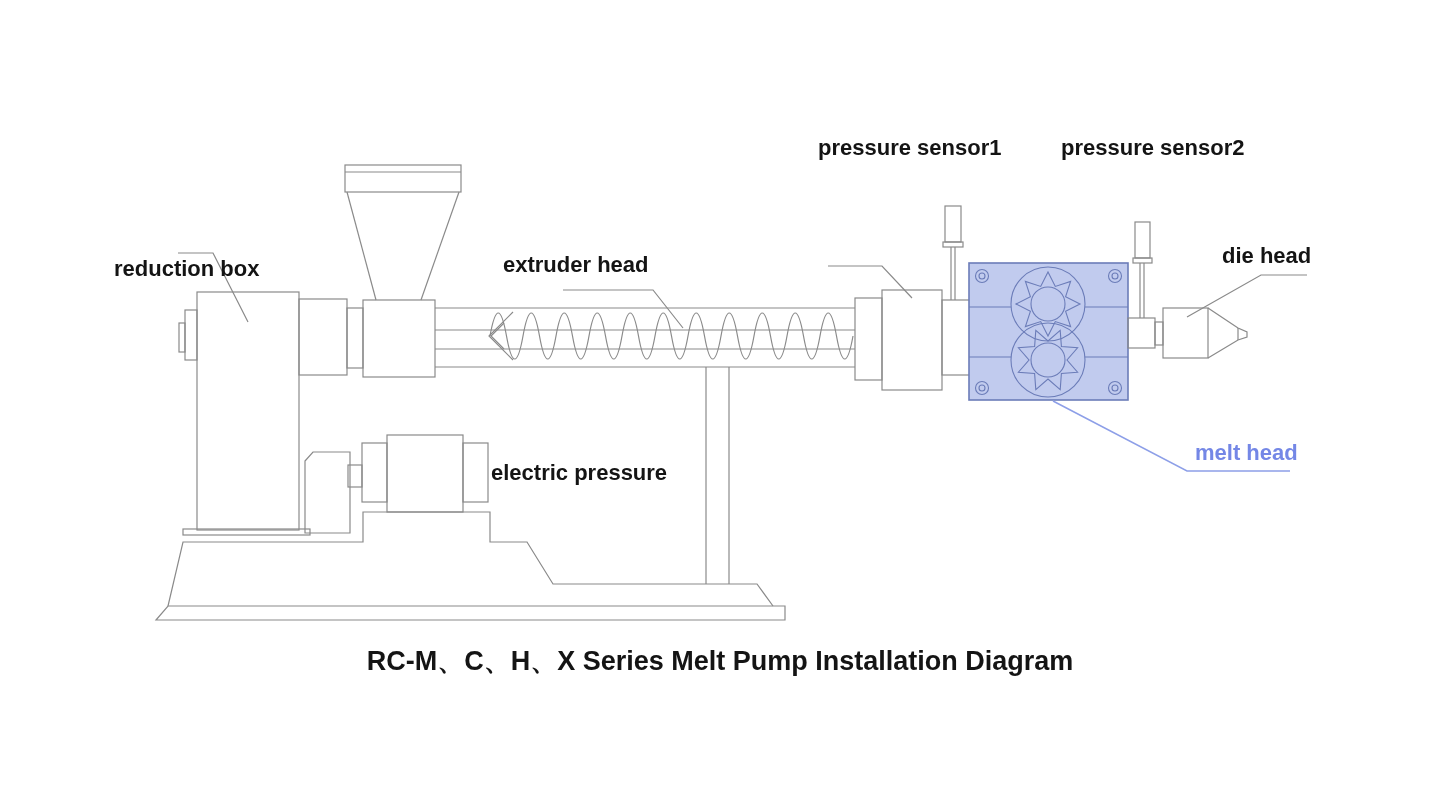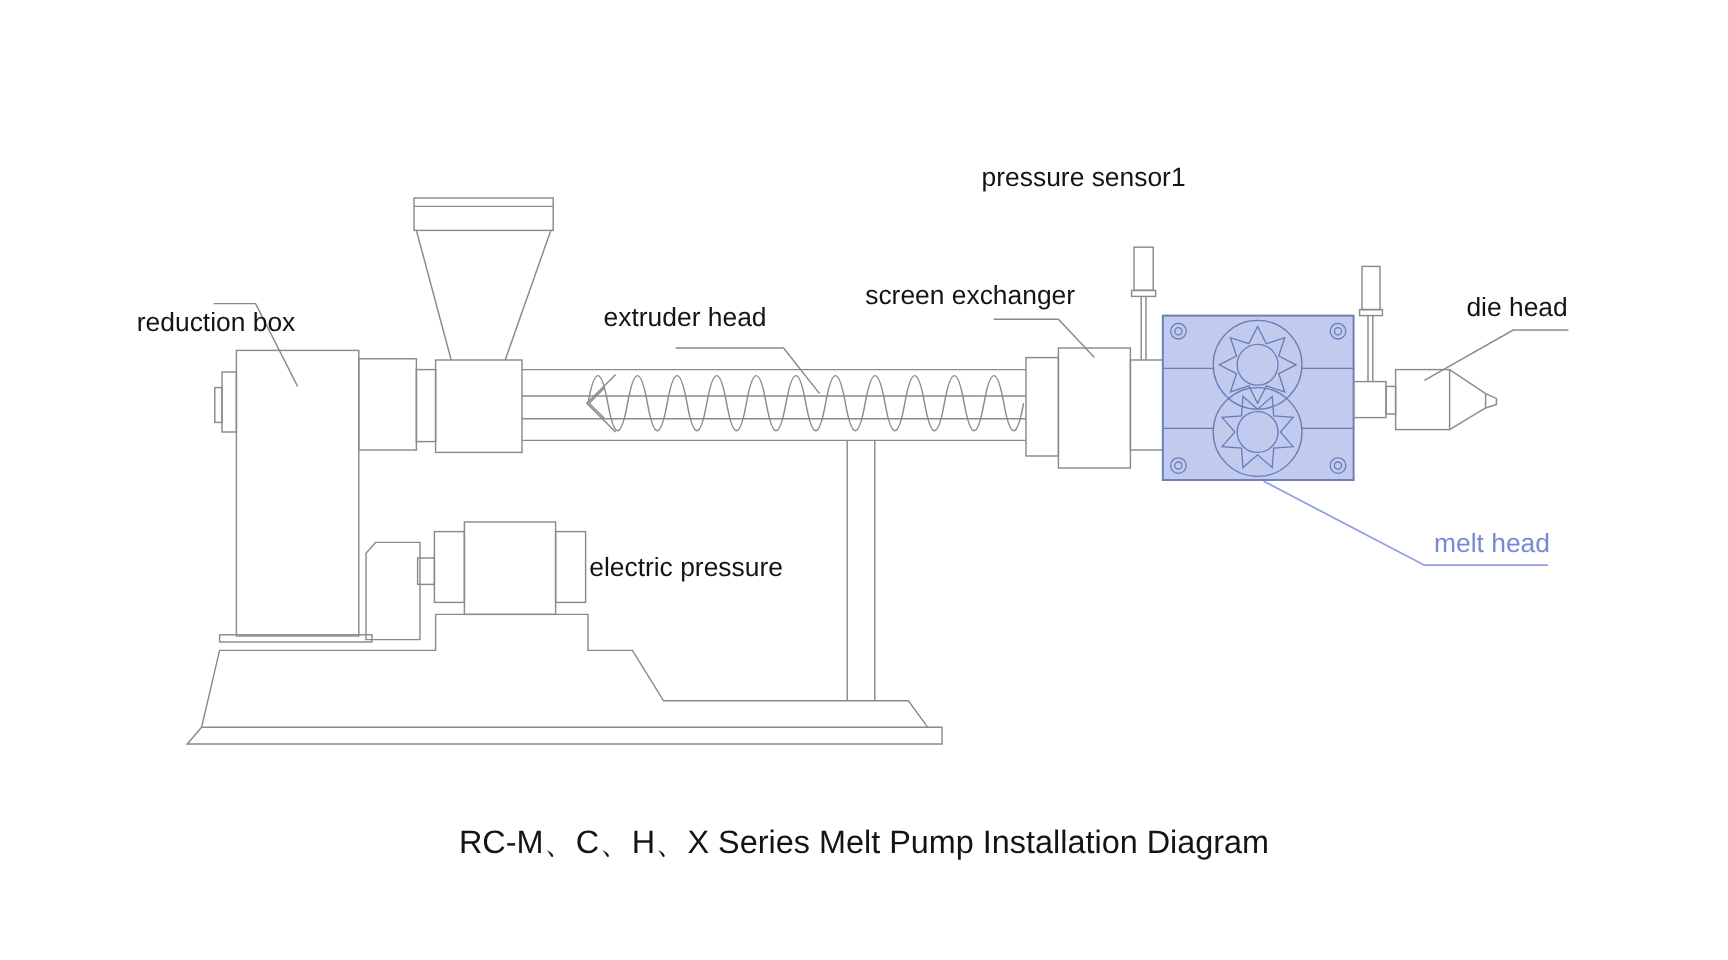--- a/index.html
+++ b/index.html
@@ -15,27 +15,27 @@
   .stage{
     position:relative;width:1440px;height:800px;background:var(--background);
     overflow:hidden;font-family:"Liberation Sans",sans-serif;
   }
   .stage svg{position:absolute;left:0;top:0;}
   .ln{stroke:var(--line);fill:none;stroke-width:1.2;}
   .pump-body{fill:var(--melt-pump-fill);stroke:var(--melt-pump-stroke);stroke-width:1.6;}
   .pump-ln{stroke:var(--melt-pump-stroke);fill:none;stroke-width:1.1;}
   .blue-leader{stroke:var(--melt-pump-leader);fill:none;stroke-width:1.5;}
   .label{
-    position:absolute;font-weight:normal;font-size:22px;line-height:1.2;
+    position:absolute;font-weight:bold;font-size:22px;line-height:1.2;
     color:var(--label-text);white-space:nowrap;
   }
   .label--blue{color:var(--melt-pump-label);}
   .title{
     position:absolute;left:50%;top:643px;transform:translateX(-50%);
-    font-weight:normal;font-size:27px;color:var(--label-text);white-space:nowrap;margin-top:41px;
+    font-weight:bold;font-size:27px;color:var(--label-text);white-space:nowrap;
   }
   .lbl-reduction-box{left:114px;top:220px;margin-top:36px;}
   .lbl-extruder-screw{left:503px;top:252px;}
   .lbl-screen-exchanger{left:721px;top:233px;}
   .lbl-pressure-sensor1{left:818px;top:135px;}
   .lbl-pressure-sensor2{left:1061px;top:135px;}
   .lbl-die-head{left:1222px;top:243px;}
   .lbl-electric-machine{left:491px;top:460px;}
   .lbl-melt-pump{left:1195px;top:440px;}
 </style>
@@ -151,20 +151,20 @@
 
     <polyline class="ln" points="178,253 213,253 248,322"></polyline>
     <polyline class="ln" points="563,290 653,290 683,328"></polyline>
     <polyline class="ln" points="828,266 882,266 912,298"></polyline>
     <polyline class="ln" points="1307,275 1261,275 1187,317"></polyline>
     <polyline class="blue-leader" points="1053,401 1187,471 1290,471"></polyline>
   </svg>
 
   <div class="label lbl-reduction-box">reduction box</div>
   <div class="label lbl-extruder-screw">extruder head</div>
-  <div class="label lbl-screen-exchanger">screen exchanger</div>
   <div class="label lbl-pressure-sensor1">pressure sensor1</div>
+  <div class="label lbl-pressure-sensor2">pressure sensor2</div>
   <div class="label lbl-die-head">die head</div>
   <div class="label lbl-electric-machine">electric pressure</div>
   <div class="label label--blue lbl-melt-pump">melt head</div>
   <div class="title">RC-M、C、H、X Series Melt Pump Installation Diagram</div>
 
 </div>
 
 </body></html>

